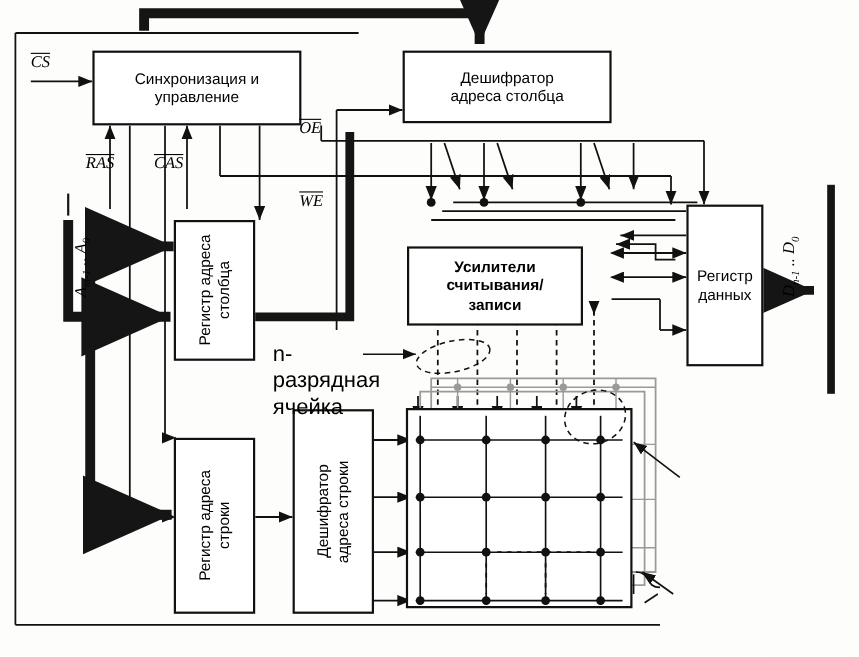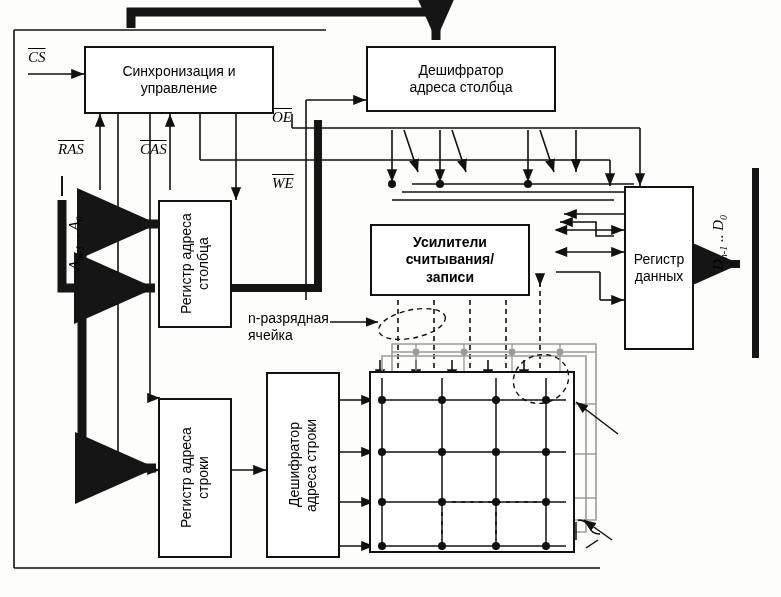--- a/index.html
+++ b/index.html
@@ -38,21 +38,21 @@
     white-space: pre-line;
     background-color: #ffffff;
   }
   .vert {
     writing-mode: vertical-rl;
     transform: rotate(180deg);
   }
   .lbl {
     position: absolute;
     color: #000;
-    font-size: 14px;
+    font-size: 20px;
     line-height: 1.2;
     white-space: pre-line;
     text-align: left;
   }
   .ital {
     font-family: "Liberation Serif", serif;
     font-style: italic;
     font-size: 15px;
   }
   .ovl { text-decoration: overline; }
@@ -309,32 +309,32 @@
     <span>Дешифратор
 адреса строки</span>
   </div>
 
   <div class="box" style="left:370px; top:224px; width:160px; height:72px;font-weight:bold;">
     <span>Усилители
 считывания/
 записи</span>
   </div>
 
-  <div class="box" style="left:624px; top:186px; width:70px; height:164px;">
+  <div class="box" style="left:624px; top:186px; width:70px; height:147px;">
     <span>Регистр
 данных</span>
   </div>
 
   <div class="lbl ital ovl" style="left:28px; top:48px;">CS</div>
 
   <div class="lbl ital ovl" style="left:272px; top:108px;">OE</div>
 
   <div class="lbl ital ovl" style="left:272px; top:150px;margin-top:24px;">WE</div>
 
-  <div class="lbl ital ovl" style="left:58px; top:140px;">RAS</div>
+  <div class="lbl ital ovl" style="left:78px; top:140px;">RAS</div>
 
   <div class="lbl ital ovl" style="left:140px; top:140px;text-align:center;">CAS</div>
 
   <div class="rot-lbl ital" style="left:66px; top:270px; transform: rotate(-90deg); white-space:nowrap;">
     <span>A</span><span class="sub">m-1</span><span> .. A</span><span class="sub">0</span>
   </div>
 
   <div class="rot-lbl ital" style="left:710px; top:270px; transform: rotate(-90deg); white-space:nowrap;">
     <span>D</span><span class="sub">n-1</span><span> .. D</span><span class="sub">0</span>
   </div>

